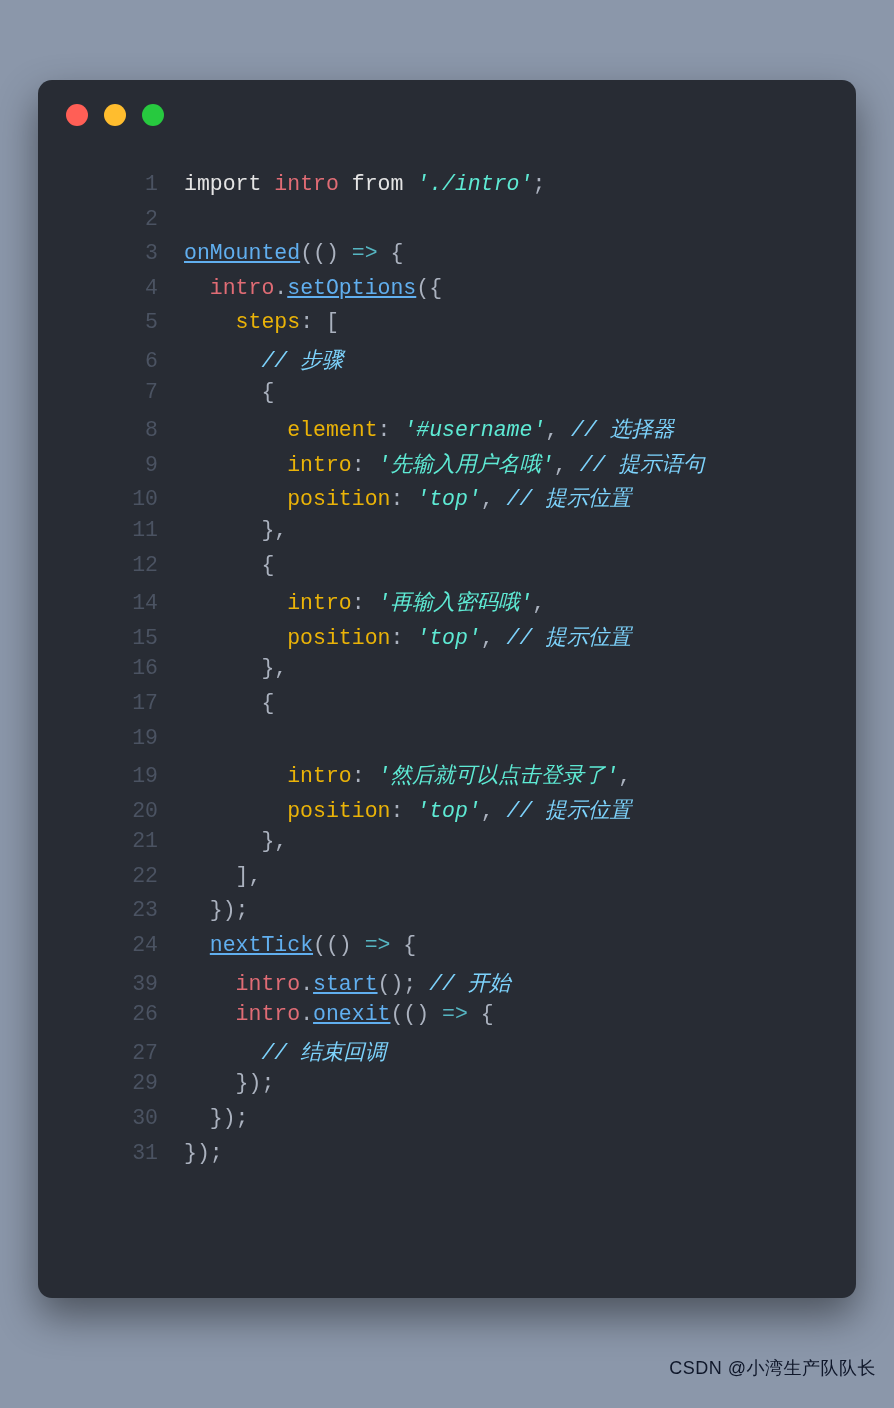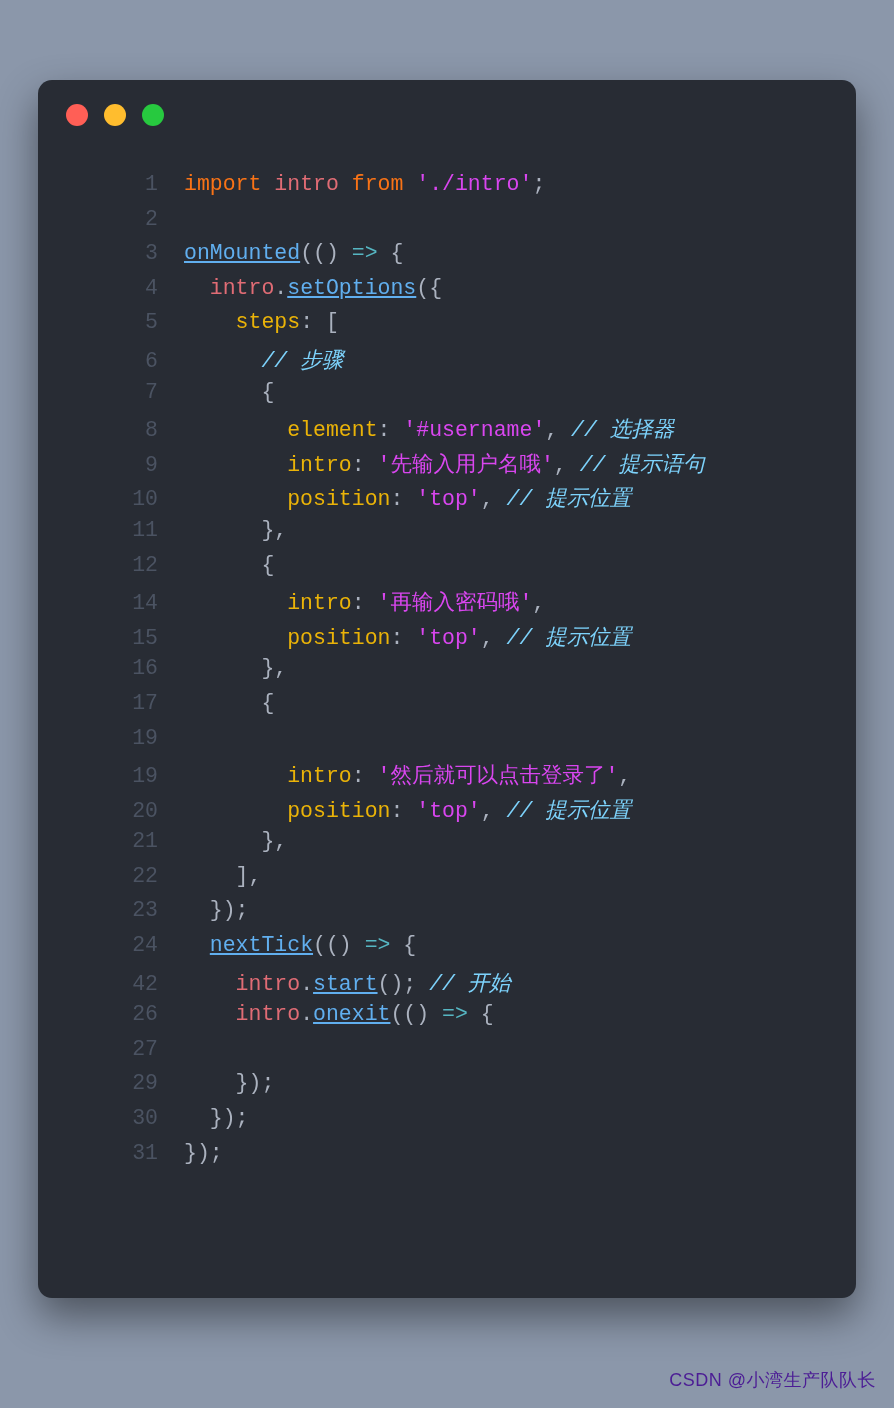--- a/index.html
+++ b/index.html
@@ -52,34 +52,34 @@
     width: 146px;
     text-align: right;
     padding-right: 26px;
     color: #4b5362;
     box-sizing: border-box;
     flex-shrink: 0;
   }
   .code {
     color: #abb2bf;
   }
-  .kw   { color: #f97316; } 
+  .kw   { color: #e5e5e5; } 
   .id   { color: #e06c75; } 
   .fn   { color: #61afef; text-decoration: underline; } 
   .prop { color: #eab308; } 
-  .str  { color: #d946ef; } 
+  .str  { color: #5eead4; font-style: italic; } 
   .op   { color: #56b6c2; } 
   .pn   { color: #abb2bf; } 
   .cm   { color: #7dd3fc; font-style: italic; }
 
   .watermark {
     position: absolute;
     right: 18px;
-    bottom: 16px;
-    color: #4c1d95;
+    bottom: 28px;
+    color: #0f172a;
     font-family: sans-serif;
     font-size: 18px;
     letter-spacing: 0.5px;
   }
 </style>
 </head>
 <body>
 
 <div class="card">
   <div class="dots">
@@ -104,22 +104,22 @@
       <div class="line"><div class="gutter">15</div><div class="code"><span class="pn">        </span><span class="prop">position</span><span class="pn">: </span><span class="str">'top'</span><span class="pn">, </span><span class="cm">// 提示位置</span></div></div>
       <div class="line"><div class="gutter">16</div><div class="code"><span class="pn">      },</span></div></div>
       <div class="line"><div class="gutter">17</div><div class="code"><span class="pn">      {</span></div></div>
       <div class="line"><div class="gutter">19</div></div>
       <div class="line"><div class="gutter">19</div><div class="code"><span class="pn">        </span><span class="prop">intro</span><span class="pn">: </span><span class="str">'然后就可以点击登录了'</span><span class="pn">,</span></div></div>
       <div class="line"><div class="gutter">20</div><div class="code"><span class="pn">        </span><span class="prop">position</span><span class="pn">: </span><span class="str">'top'</span><span class="pn">, </span><span class="cm">// 提示位置</span></div></div>
       <div class="line"><div class="gutter">21</div><div class="code"><span class="pn">      },</span></div></div>
       <div class="line"><div class="gutter">22</div><div class="code"><span class="pn">    ],</span></div></div>
       <div class="line"><div class="gutter">23</div><div class="code"><span class="pn">  });</span></div></div>
       <div class="line"><div class="gutter">24</div><div class="code"><span class="pn">  </span><span class="fn">nextTick</span><span class="pn">(() </span><span class="op">=&gt;</span><span class="pn"> {</span></div></div>
-      <div class="line"><div class="gutter">42</div><div class="code"><span class="pn">    </span><span class="id">intro</span><span class="pn">.</span><span class="fn">start</span><span class="pn">(); </span><span class="cm">// 开始</span></div></div>
+      <div class="line"><div class="gutter">39</div><div class="code"><span class="pn">    </span><span class="id">intro</span><span class="pn">.</span><span class="fn">start</span><span class="pn">(); </span><span class="cm">// 开始</span></div></div>
       <div class="line"><div class="gutter">26</div><div class="code"><span class="pn">    </span><span class="id">intro</span><span class="pn">.</span><span class="fn">onexit</span><span class="pn">(() </span><span class="op">=&gt;</span><span class="pn"> {</span></div></div>
-      <div class="line"><div class="gutter">27</div></div>
+      <div class="line"><div class="gutter">27</div><div class="code"><span class="pn">      </span><span class="cm">// 结束回调</span></div></div>
       <div class="line"><div class="gutter">29</div><div class="code"><span class="pn">    });</span></div></div>
       <div class="line"><div class="gutter">30</div><div class="code"><span class="pn">  });</span></div></div>
       <div class="line"><div class="gutter">31</div><div class="code"><span class="pn">});</span></div></div>
     </div>
 </div>
 
 <div class="watermark">CSDN @小湾生产队队长</div>
 
 </body></html>

